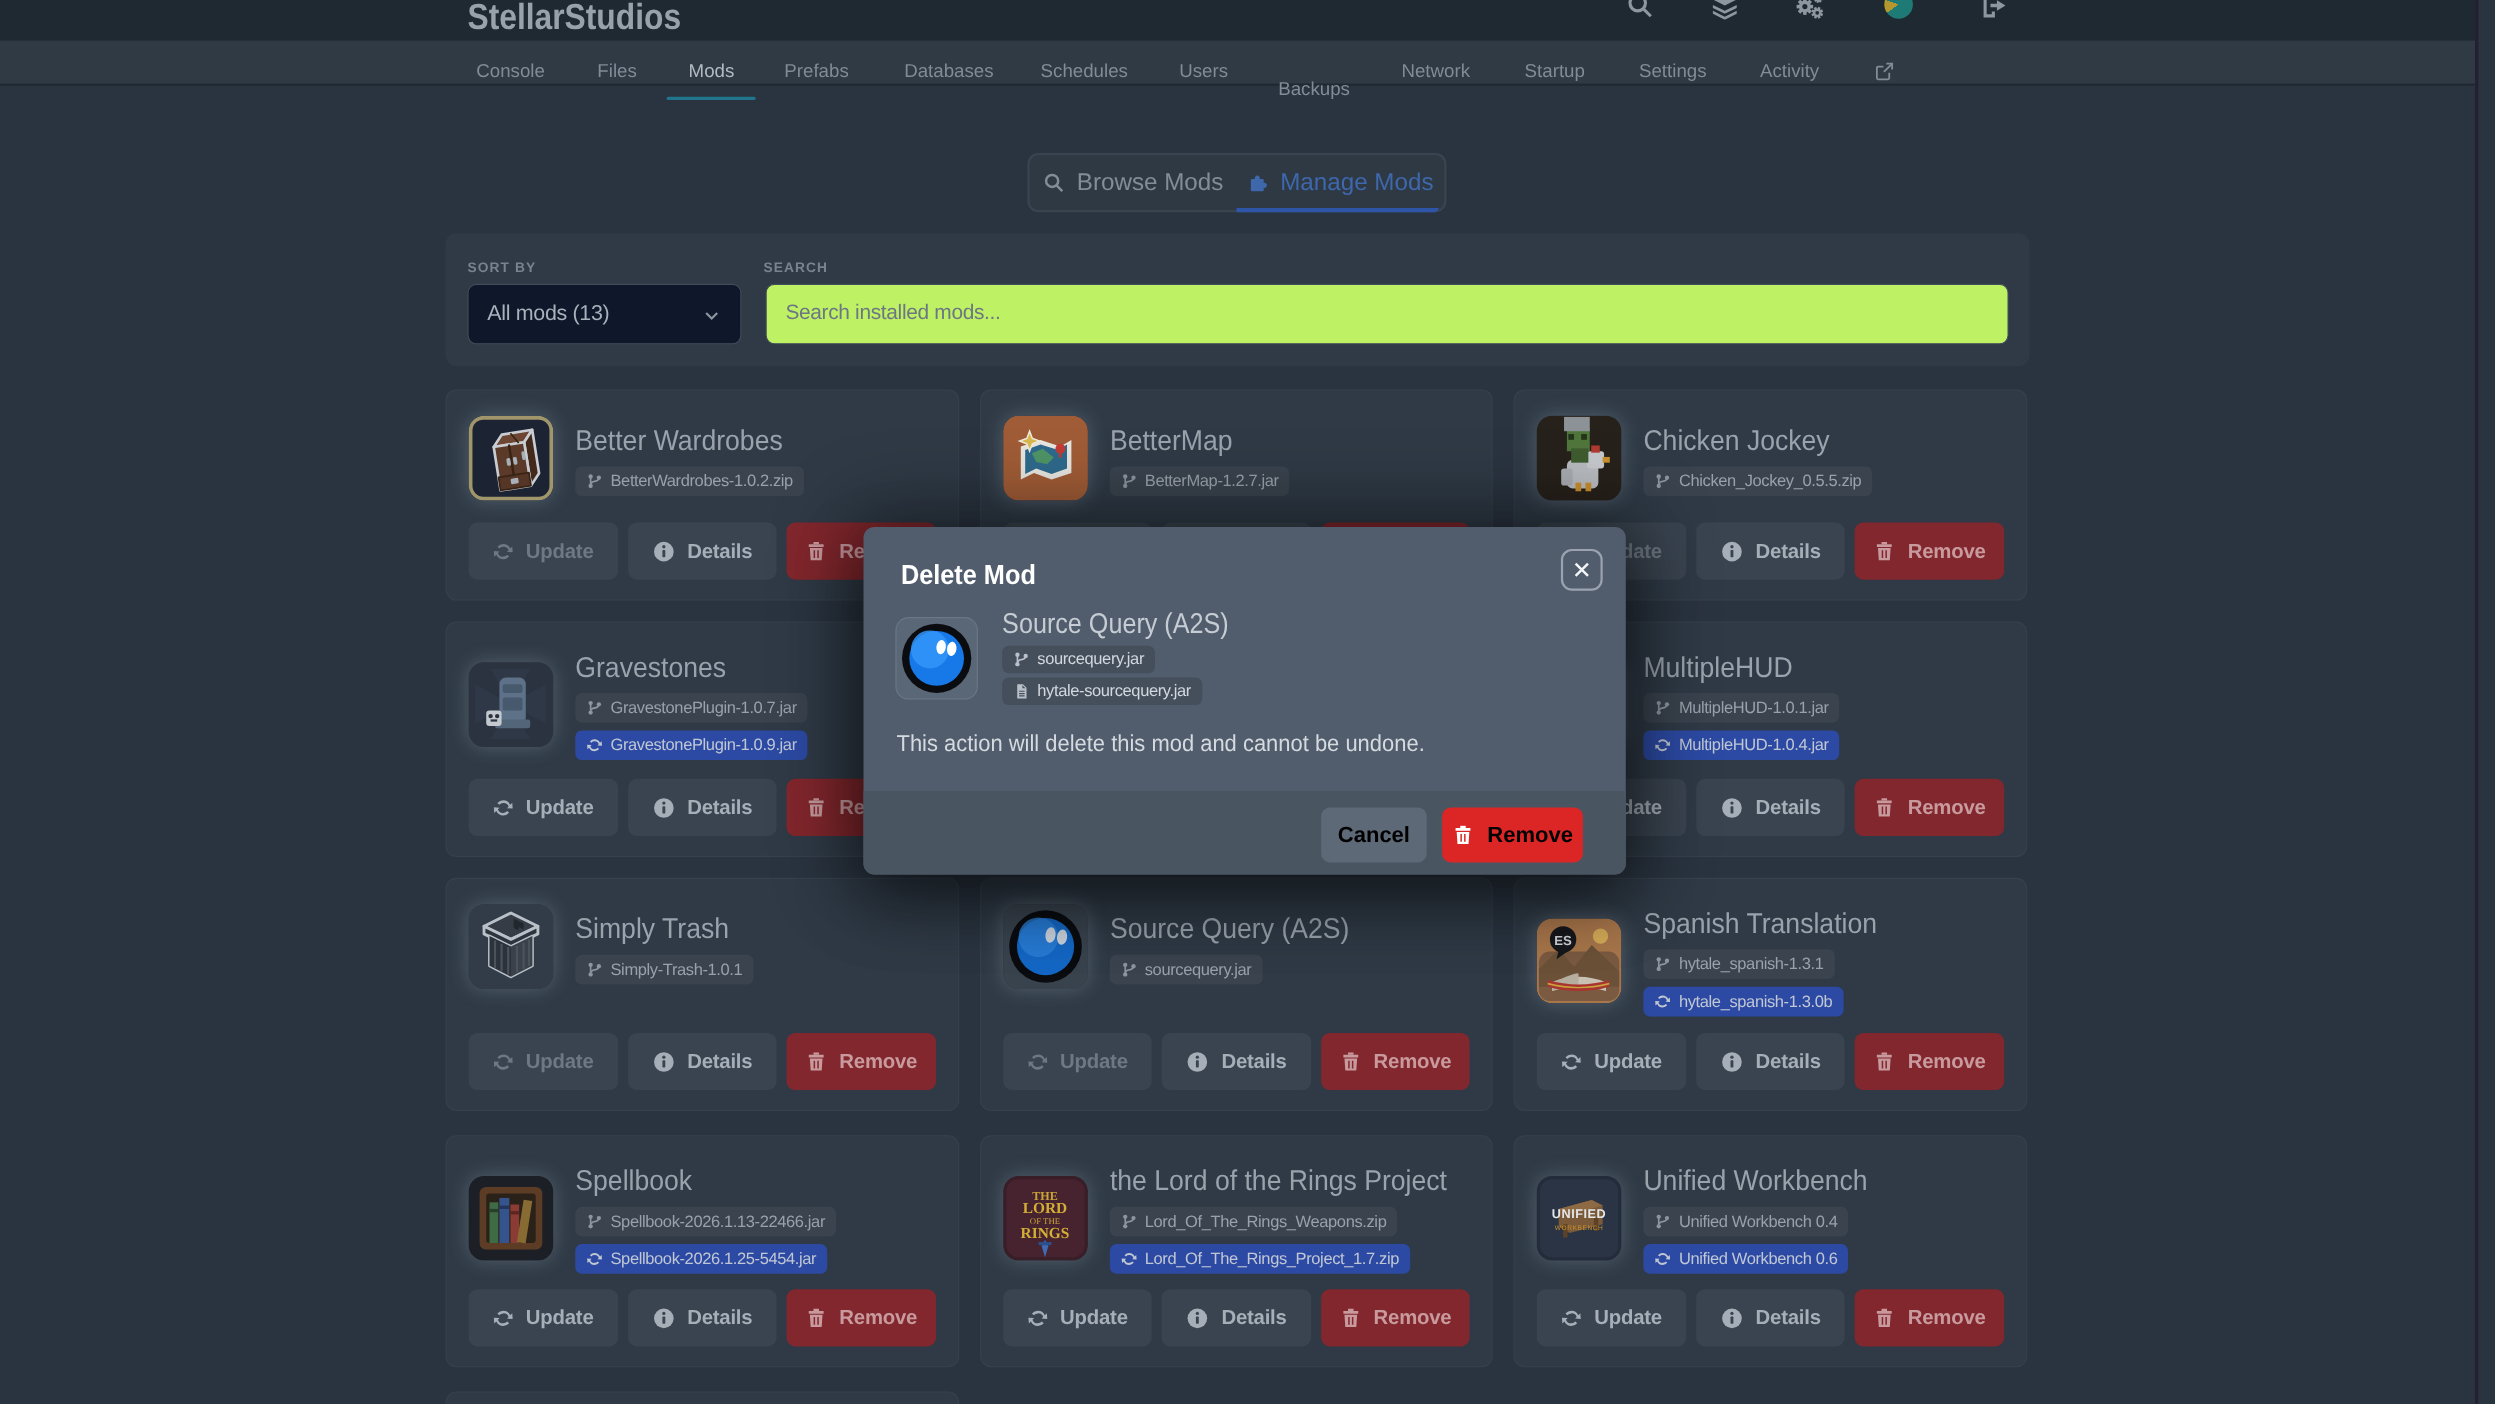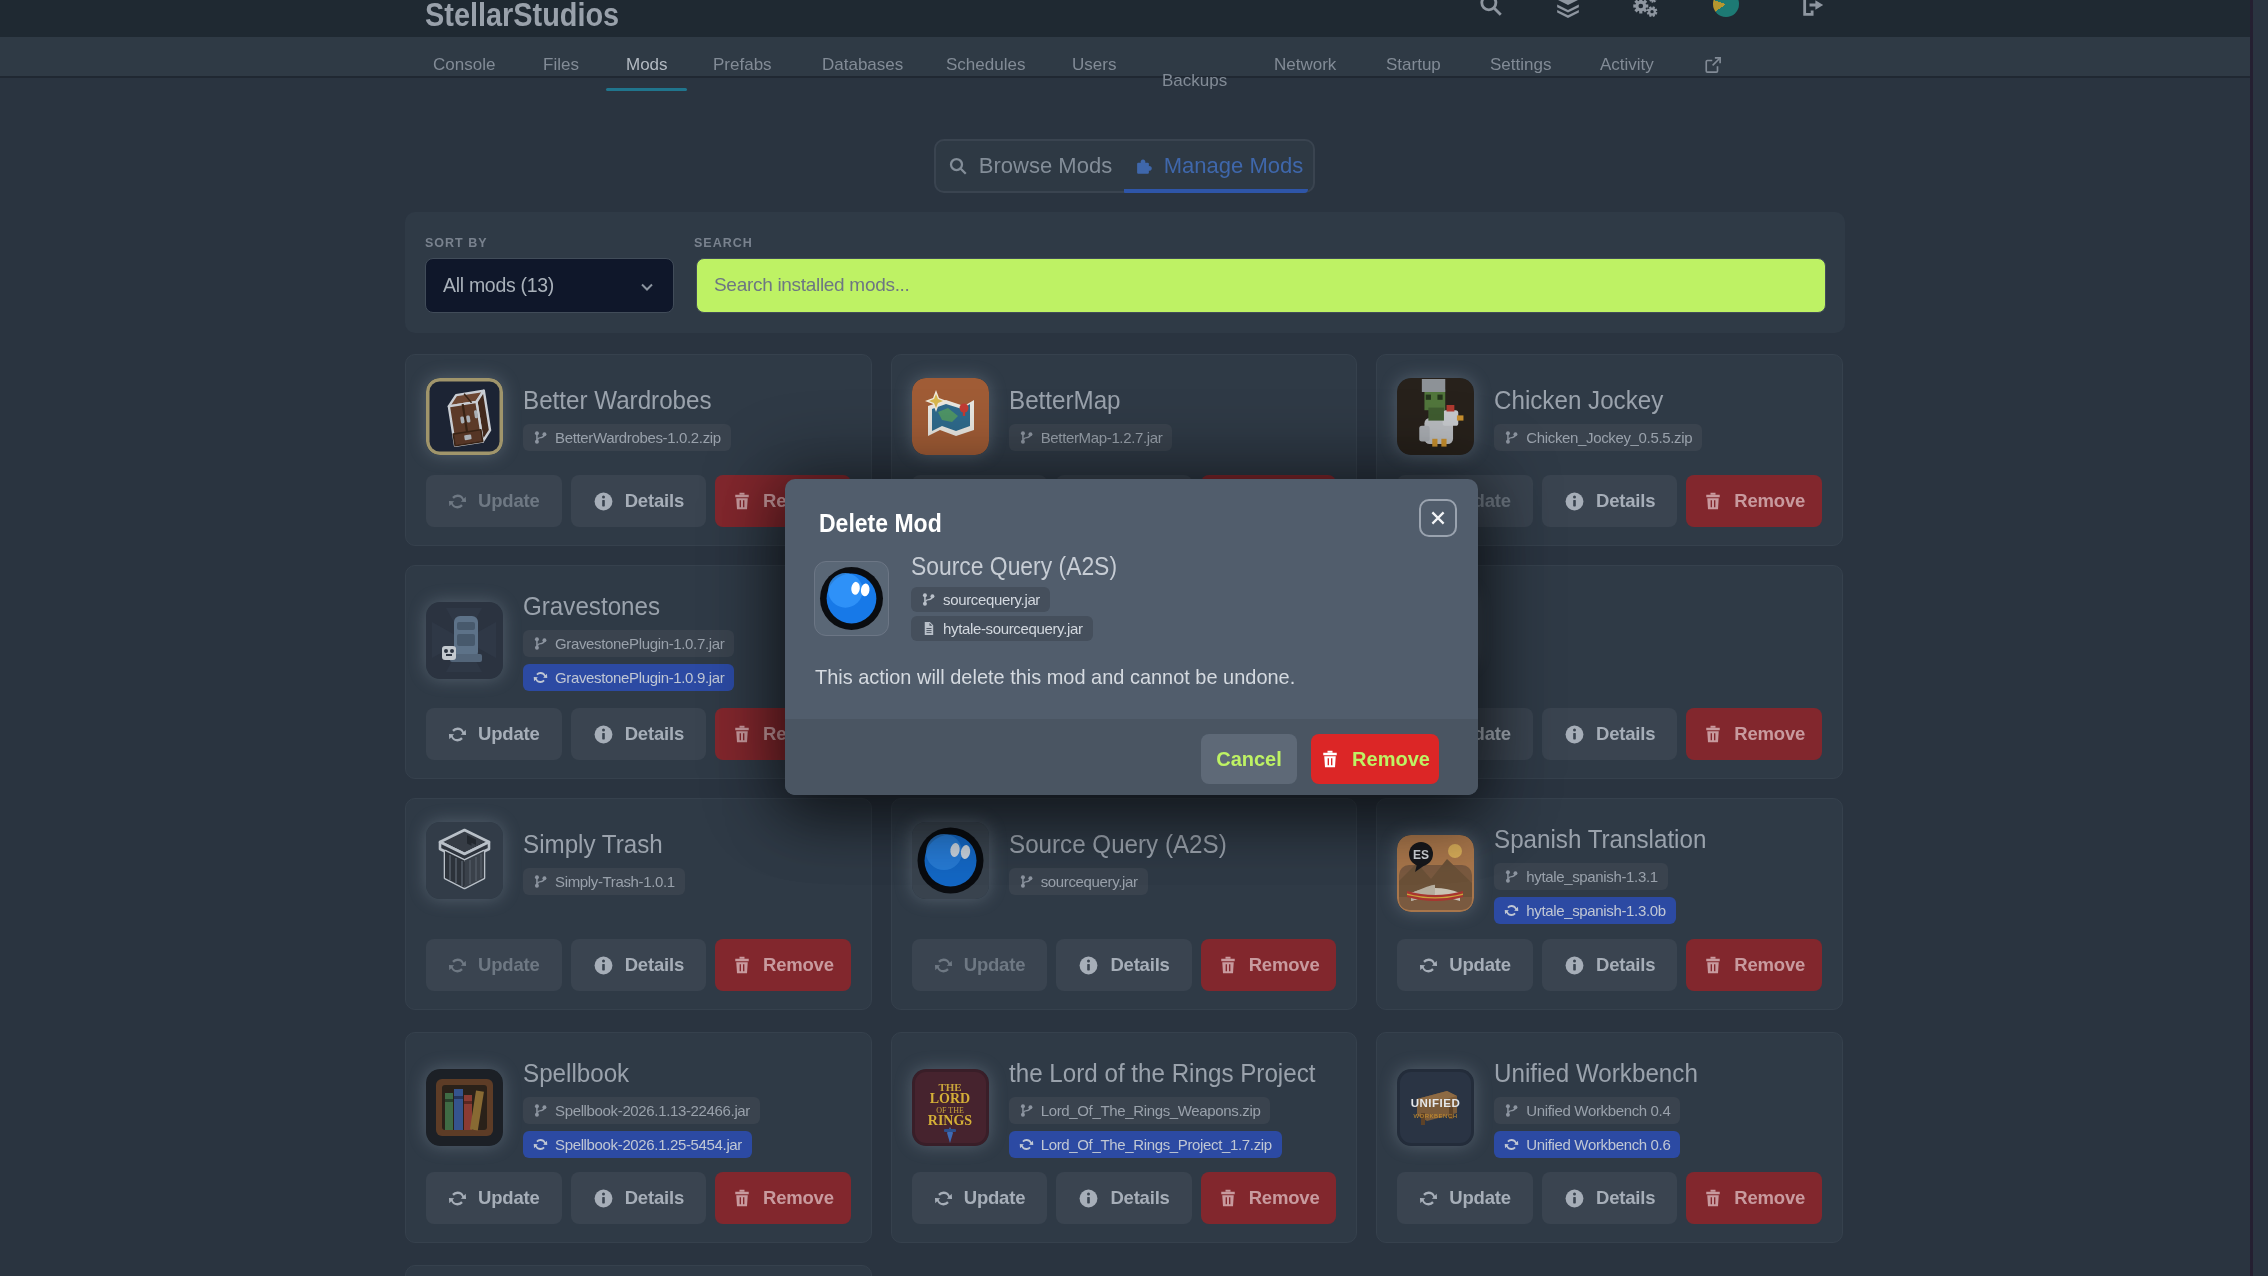--- a/index.html
+++ b/index.html
@@ -54,21 +54,21 @@
 
   
   .modal { position:absolute; left:785px; top:479px; width:693px; height:316px; background:#515d6c; border-radius:10px; box-shadow:0 0 70px 12px rgba(0,0,0,0.42), 0 24px 60px rgba(0,0,0,0.4); }
   .mtitle { position:absolute; left:34px; top:30px; font-size:25px; font-weight:700; color:#ffffff; transform:scaleX(0.92); transform-origin:0 50%; }
   .mclose { position:absolute; left:634px; top:20px; width:38px; height:38px; border:2px solid #9aa3af; border-radius:10px; color:#f2f4f6; }
   .mic { position:absolute; left:29px; top:82px; width:75px; height:75px; background:#5a6776; border:1px solid #6c7685; border-radius:12px; }
   .mname { position:absolute; left:126px; top:72px; font-size:26px; color:#c6ccd4; transform:scaleX(0.88); transform-origin:0 50%; }
   .mpill { position:absolute; left:126px; display:inline-flex; align-items:center; gap:7px; height:25px; padding:0 10px; background:#454f5c; border-radius:6px; font-size:15px; letter-spacing:-0.35px; color:#d3d8df; }
   .mtext { position:absolute; left:30px; top:186px; font-size:21px; color:#d5dae0; transform:scaleX(0.95); transform-origin:0 50%; }
   .mfoot { position:absolute; left:0; top:240px; width:693px; height:76px; background:#4a5562; border-radius:0 0 10px 10px; }
-  .mbtn { position:absolute; top:15px; height:50px; border-radius:8px; display:flex; align-items:center; justify-content:center; gap:12px; font-size:20px; font-weight:700; color:#bef264; }
+  .mbtn { position:absolute; top:15px; height:50px; border-radius:8px; display:flex; align-items:center; justify-content:center; gap:12px; font-size:20px; font-weight:700; color:#000000; }
   .mcancel { left:416px; width:96px; background:#5e6977; }
   .mremove { left:526px; width:128px; background:#dc2626; }
 </style>
 </head>
 <body>
 <svg width="0" height="0" style="position:absolute">
 <defs>
 <symbol id="i-branch" viewBox="0 0 16 16">
         <g fill="currentColor">
           <circle cx="4.2" cy="3.4" r="2.1"></circle>
@@ -388,20 +388,25 @@
             <div class="btn red"><svg width="20" height="20" viewBox="0 0 16 16" style="color:#c89a9e;">
                 <use href="#i-trash"></use>
               </svg>Remove</div>
           </div>
         </div>
         <div class="card c2" style="top:0;bottom:0;">
           <div class="chead">
             <svg class="micon" viewBox="0 0 77 77">
               <rect x="0" y="0" width="77" height="77" rx="14" fill="#39434e"></rect>
             </svg>
+            <div class="ccol"><div class="ctitle">MultipleHUD</div><div class="pill"><svg width="15" height="15" viewBox="0 0 16 16" style="color:#8d95a0;">
+                  <use href="#i-branch"></use>
+                </svg>MultipleHUD-1.0.1.jar</div><div class="pill blue"><svg width="15" height="15" viewBox="0 0 16 16" style="color:#c0c7d4;">
+                  <use href="#i-sync"></use>
+                </svg>MultipleHUD-1.0.4.jar</div></div>
           </div>
           <div class="btns">
             <div class="btn gray"><svg width="19" height="19" viewBox="0 0 16 16" style="color:#a6aeb8;">
                 <use href="#i-sync"></use>
               </svg>Update</div>
             <div class="btn gray"><svg width="21" height="21" viewBox="0 0 16 16" style="color:#a6aeb8;">
                 <use href="#i-info"></use>
               </svg>Details</div>
             <div class="btn red"><svg width="20" height="20" viewBox="0 0 16 16" style="color:#c89a9e;">
                 <use href="#i-trash"></use>

